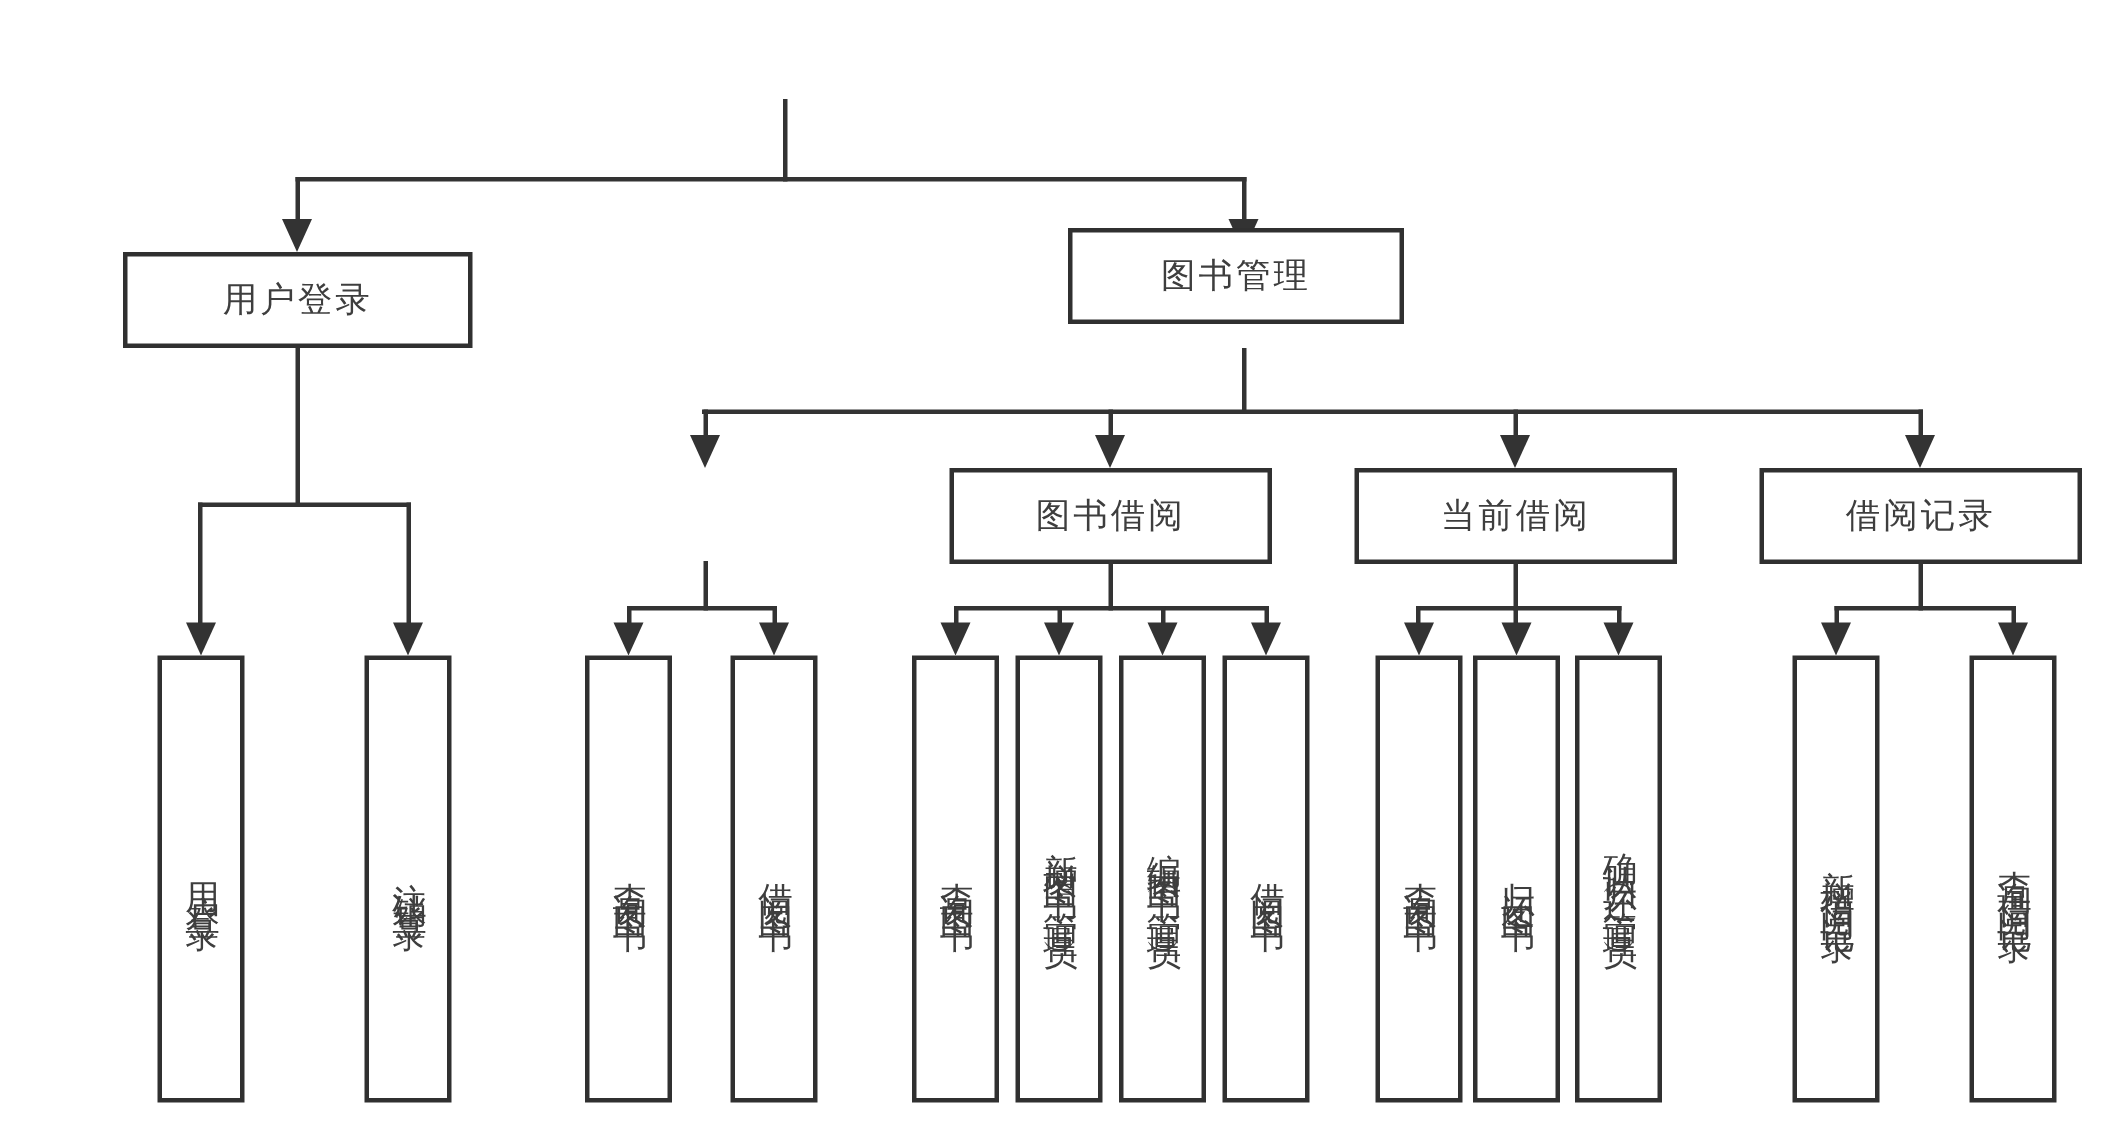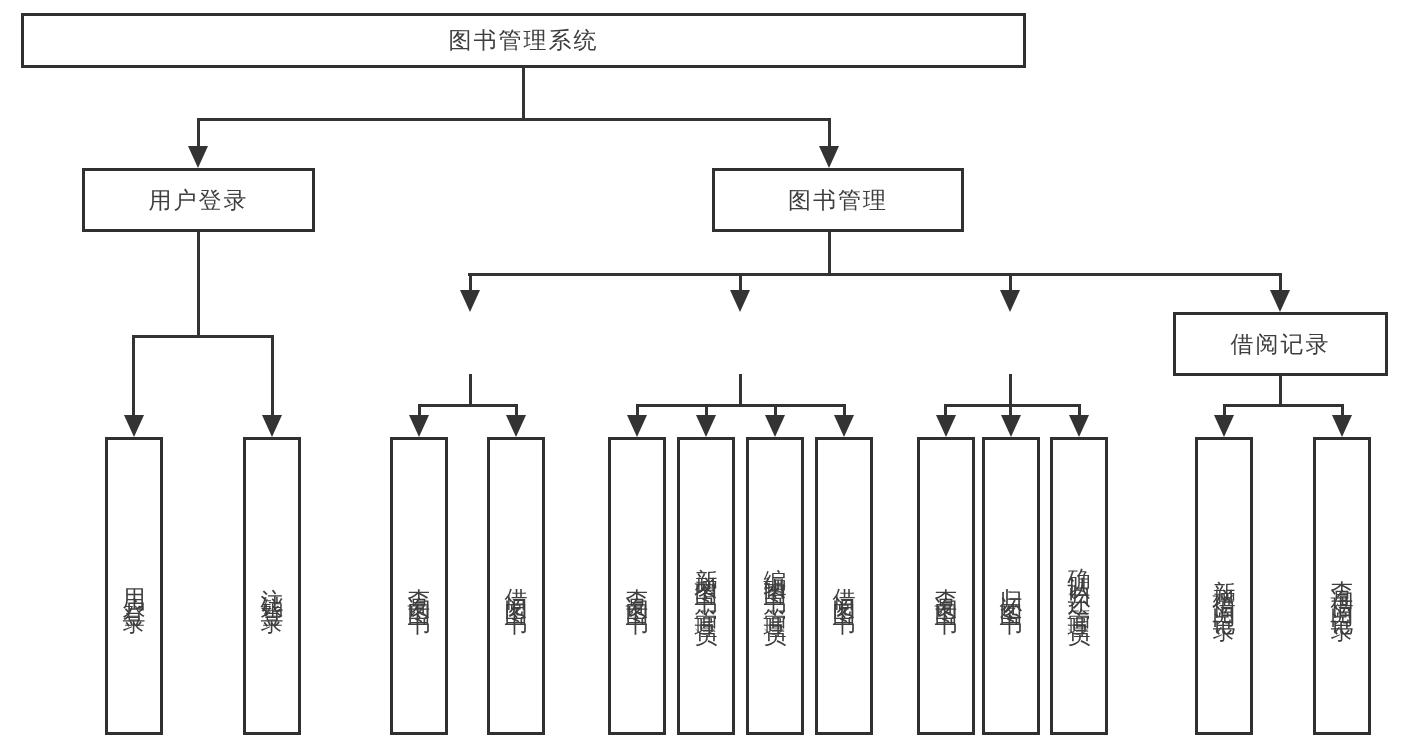--- a/index.html
+++ b/index.html
@@ -36,50 +36,51 @@
     position:absolute;top:714px;right:6px;z-index:5;
     font-size:22px;letter-spacing:1px;color:var(--wm);
     text-shadow:1px 1px 0 rgba(255,255,255,.8);
   }
 </style>
 </head>
 <body>
 
 <div class="canvas">
 
-  <div class="b" style="left:21px;top:13px;width:1005px;height:55px;">图书管理系统</div>
 
   <i class="ln" style="left:522px;top:66px;width:3px;height:55px;"></i>
   <i class="ln" style="left:197px;top:118px;width:634px;height:3px;"></i>
   <i class="ln" style="left:197px;top:118px;width:3px;height:30px;"></i>
   <i class="ar" style="left:188px;top:146px;"></i>
   <i class="ln" style="left:828px;top:118px;width:3px;height:30px;"></i>
   <i class="ar" style="left:819px;top:146px;"></i>
 
   <div class="b" style="left:82px;top:168px;width:233px;height:64px;">用户登录</div>
-  <div class="b" style="left:712px;top:168px;width:252px;height:64px;">图书管理</div>
+  <div class="b" style="left:712px;top:152px;width:224px;height:64px;">图书管理</div>
 
   <i class="ln" style="left:197px;top:232px;width:3px;height:106px;"></i>
   <i class="ln" style="left:132px;top:335px;width:142px;height:3px;"></i>
   <i class="ln" style="left:132px;top:335px;width:3px;height:82px;"></i>
   <i class="ar" style="left:124px;top:415px;"></i>
   <i class="ln" style="left:271px;top:335px;width:3px;height:82px;"></i>
   <i class="ar" style="left:262px;top:415px;"></i>
 
   <i class="ln" style="left:828px;top:232px;width:3px;height:44px;"></i>
   <i class="ln" style="left:468px;top:273px;width:814px;height:3px;"></i>
   <i class="ln" style="left:469px;top:273px;width:3px;height:19px;"></i>
   <i class="ar" style="left:460px;top:290px;"></i>
   <i class="ln" style="left:739px;top:273px;width:3px;height:19px;"></i>
   <i class="ar" style="left:730px;top:290px;"></i>
   <i class="ln" style="left:1009px;top:273px;width:3px;height:19px;"></i>
   <i class="ar" style="left:1000px;top:290px;"></i>
   <i class="ln" style="left:1279px;top:273px;width:3px;height:19px;"></i>
   <i class="ar" style="left:1270px;top:290px;"></i>
 
+  <div class="b" style="left:633px;top:312px;width:215px;height:64px;">图书借阅</div>
+  <div class="b" style="left:903px;top:312px;width:215px;height:64px;">当前借阅</div>
   <div class="b" style="left:1173px;top:312px;width:215px;height:64px;">借阅记录</div>
 
   <i class="ln" style="left:469px;top:374px;width:3px;height:33px;"></i>
   <i class="ln" style="left:418px;top:404px;width:100px;height:3px;"></i>
   <i class="ln" style="left:418px;top:404px;width:3px;height:13px;"></i>
   <i class="ar" style="left:409px;top:415px;"></i>
   <i class="ln" style="left:515px;top:404px;width:3px;height:13px;"></i>
   <i class="ar" style="left:506px;top:415px;"></i>
 
   <i class="ln" style="left:739px;top:374px;width:3px;height:33px;"></i>

